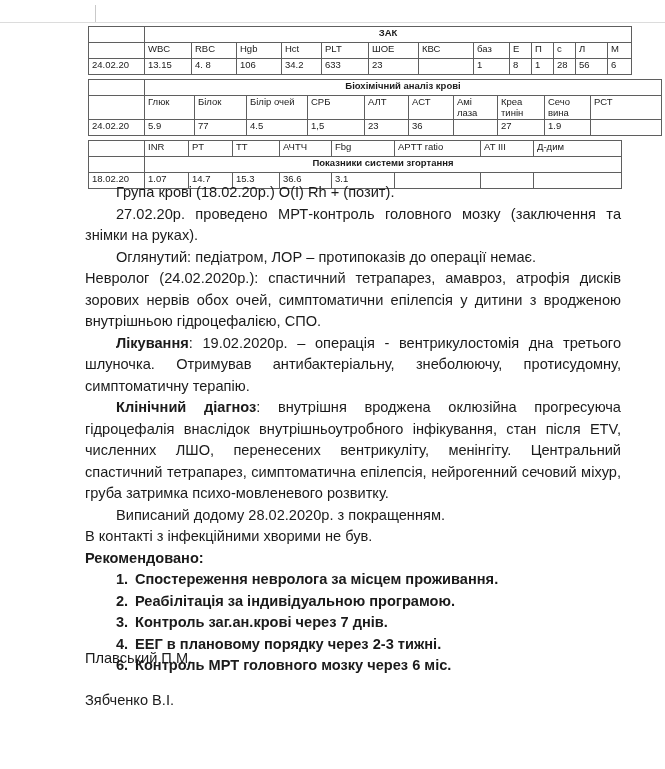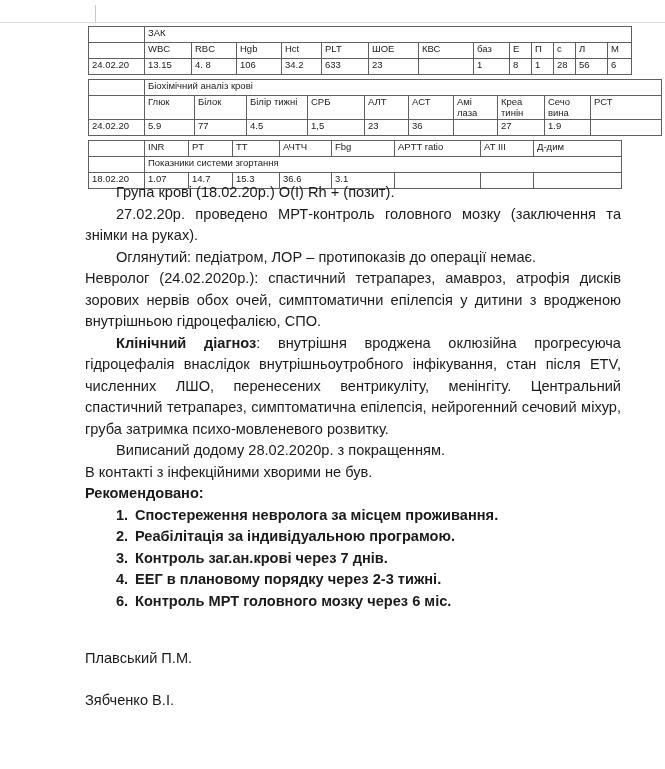--- a/index.html
+++ b/index.html
@@ -56,22 +56,24 @@
     height: 13px;
     overflow: hidden;
     white-space: normal;
     word-break: break-word;
   }
   td.section-title {
     border-left: 1px solid #5f5f5f;
     border-right: 1px solid #5f5f5f;
     border-top: 1px solid #5f5f5f;
     border-bottom: 1px solid #5f5f5f;
+    text-align: center;
     font-size: 9.5px;
     padding: 1px 2px;
+    font-weight: bold;
   }
   td.blank-corner {
     border-top: none;
     border-left: none;
   }
   td.tall {
     height: 26px;
   }
   td.datecell {
     font-size: 9.5px;
@@ -214,21 +216,21 @@
       </colgroup>
       <tbody>
         <tr>
           <td class="blank-corner"></td>
           <td colspan="10" class="section-title">Біохімічний аналіз крові</td>
         </tr>
         <tr>
           <td class="tall blank-corner-side"></td>
           <td class="tall">Глюк</td>
           <td class="tall">Білок</td>
-          <td class="tall">Білір тижні</td>
+          <td class="tall">Білір очей</td>
           <td class="tall">СРБ</td>
           <td class="tall">АЛТ</td>
           <td class="tall">АСТ</td>
           <td class="tall">Амі лаза</td>
           <td class="tall">Креа тинін</td>
           <td class="tall">Сечо вина</td>
           <td class="tall">РСТ</td>
         </tr>
         <tr>
           <td class="datecell">24.02.20</td>
@@ -287,20 +289,21 @@
         </tr>
       </tbody>
     </table>
 </div>
 
 <div class="doc-body">
   <p class="para">Група крові (18.02.20р.) O(I) Rh + (позит).</p>
   <p class="para">27.02.20р.  проведено МРТ-контроль головного мозку (заключення та знімки на руках).</p>
   <p class="para">Оглянутий: педіатром, ЛОР – протипоказів до операції немає.</p>
   <p class="para flat">Невролог (24.02.2020р.): спастичний тетрапарез, амавроз, атрофія дисків зорових нервів обох очей, симптоматични епілепсія у дитини з вродженою внутрішньою гідроцефалією, СПО.</p>
+  <p class="para"><b class="lead">Лікування</b><span>:  19.02.2020р.  –  операція - вентрикулостомія дна третього шлуночка. Отримував антибактеріальну, знеболюючу, протисудомну, симптоматичну терапію.</span></p>
   <p class="para"><b class="lead">Клінічний діагноз</b><span>: внутрішня вроджена оклюзійна прогресуюча гідроцефалія внаслідок внутрішньоутробного інфікування, стан після ETV, численних ЛШО, перенесених вентрикуліту, менінгіту. Центральний спастичний тетрапарез, симптоматична епілепсія, нейрогенний сечовий міхур, груба затримка психо-мовленевого розвитку.</span></p>
   <p class="para">Виписаний додому 28.02.2020р. з покращенням.</p>
   <p class="para flat">В контакті з інфекційними хворими не був.</p>
   <p class="para flat"><b class="lead">Рекомендовано:</b></p>
   <ol class="recs" id="recs-list">
       <li><span class="num">1.</span><span>Спостереження невролога за місцем проживання.</span></li>
       <li><span class="num">2.</span><span>Реабілітація за індивідуальною програмою.</span></li>
       <li><span class="num">3.</span><span>Контроль заг.ан.крові через 7 днів.</span></li>
       <li><span class="num">4.</span><span>ЕЕГ в плановому порядку через 2-3 тижні.</span></li>
       <li><span class="num">6.</span><span>Контроль МРТ головного мозку через 6 міс.</span></li>

